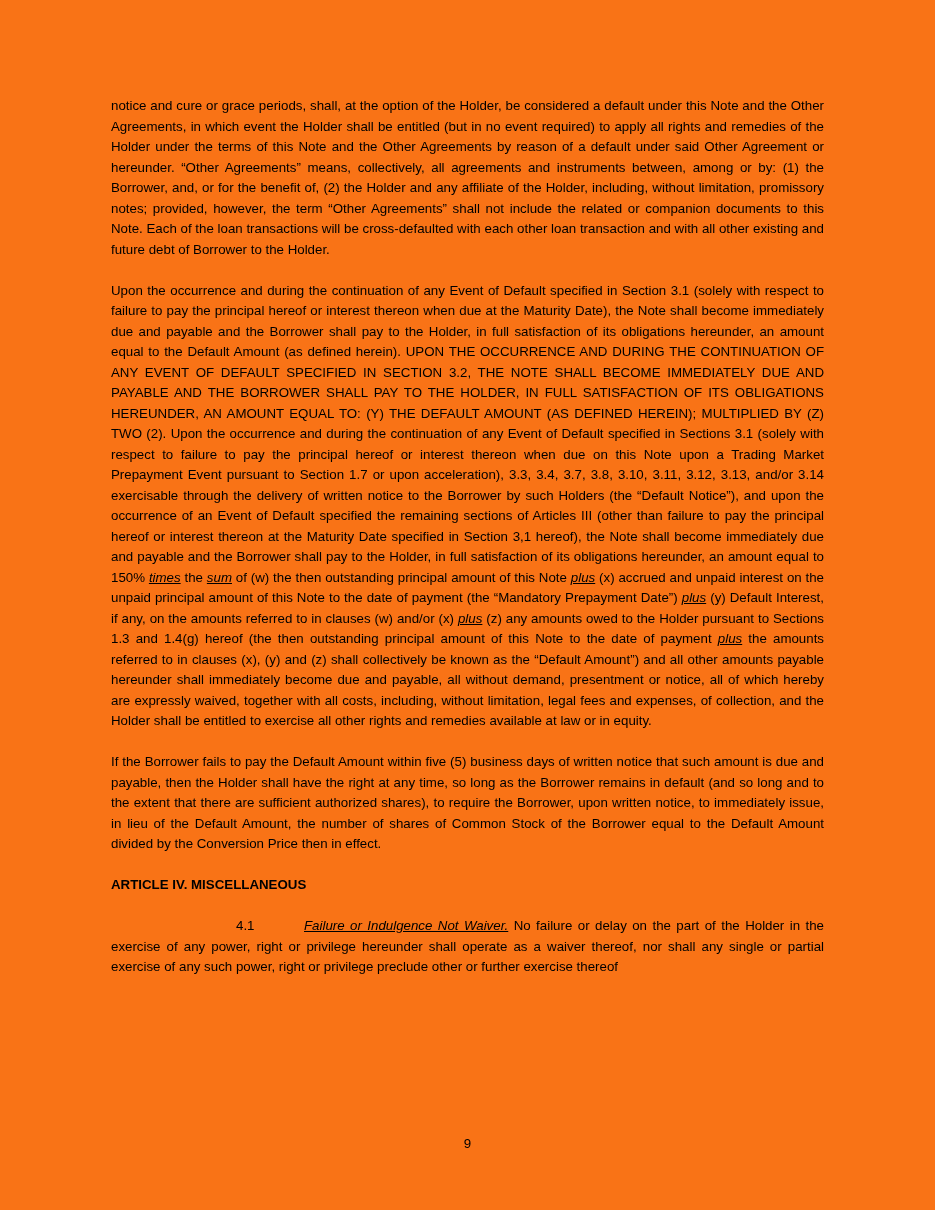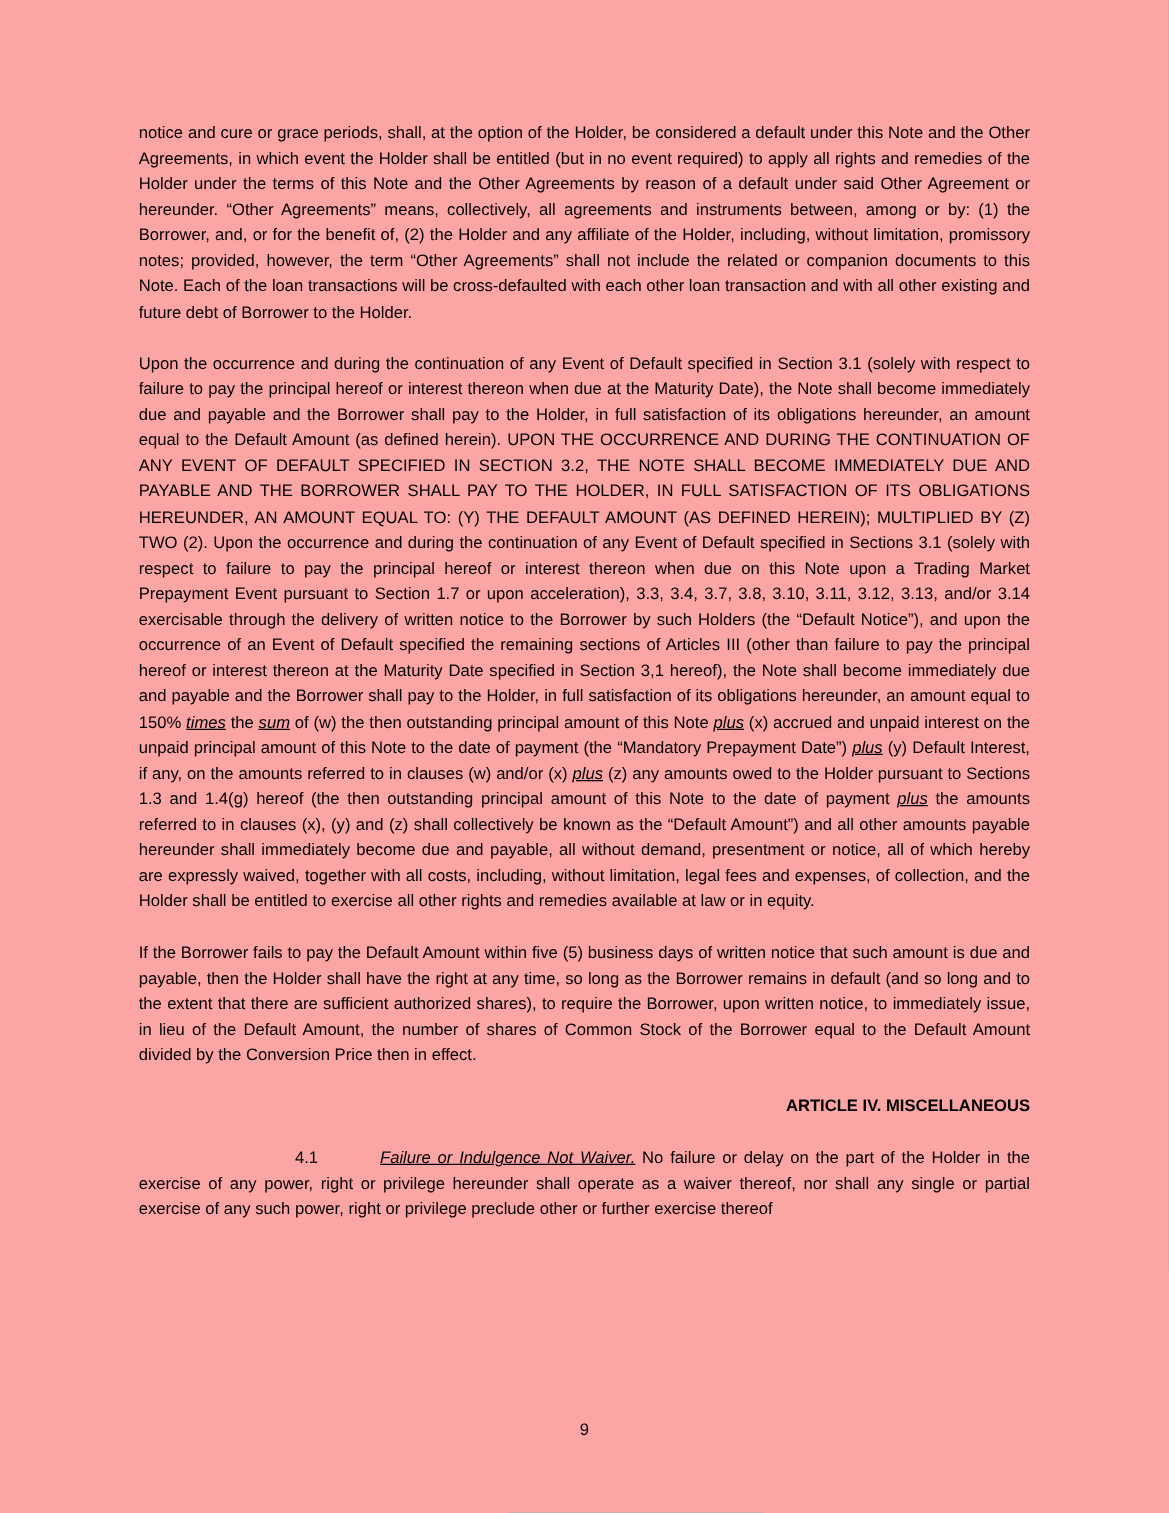--- a/index.html
+++ b/index.html
@@ -3,21 +3,21 @@
 <meta charset="utf-8">
 <style>
   html, body {
     margin: 0;
     padding: 0;
     background: #b0b0b0;
   }
   .page {
     width: 935px;
     height: 1210px;
-    background: #fca5a5;
+    background: #f97316;
     margin: 0 auto;
     position: relative;
     box-sizing: border-box;
     font-family: "Liberation Sans", sans-serif;
     color: #000000;
     overflow: hidden;
   }
   .content {
     position: absolute;
     left: 111px;
@@ -33,21 +33,21 @@
     hyphens: none;
   }
   p.spacer {
     height: 20.5px;
     margin: 0;
     font-size: 13.3px;
     line-height: 20.5px;
   }
   .heading {
     margin: 0;
-    text-align: right;
+    text-align: left;
     font-size: 13.3px;
     line-height: 20.5px;
     font-weight: bold;
   }
   .u { text-decoration: underline; font-style: italic; }
   .pagenum {
     position: absolute;
     left: 0;
     right: 0;
     top: 1136px;

